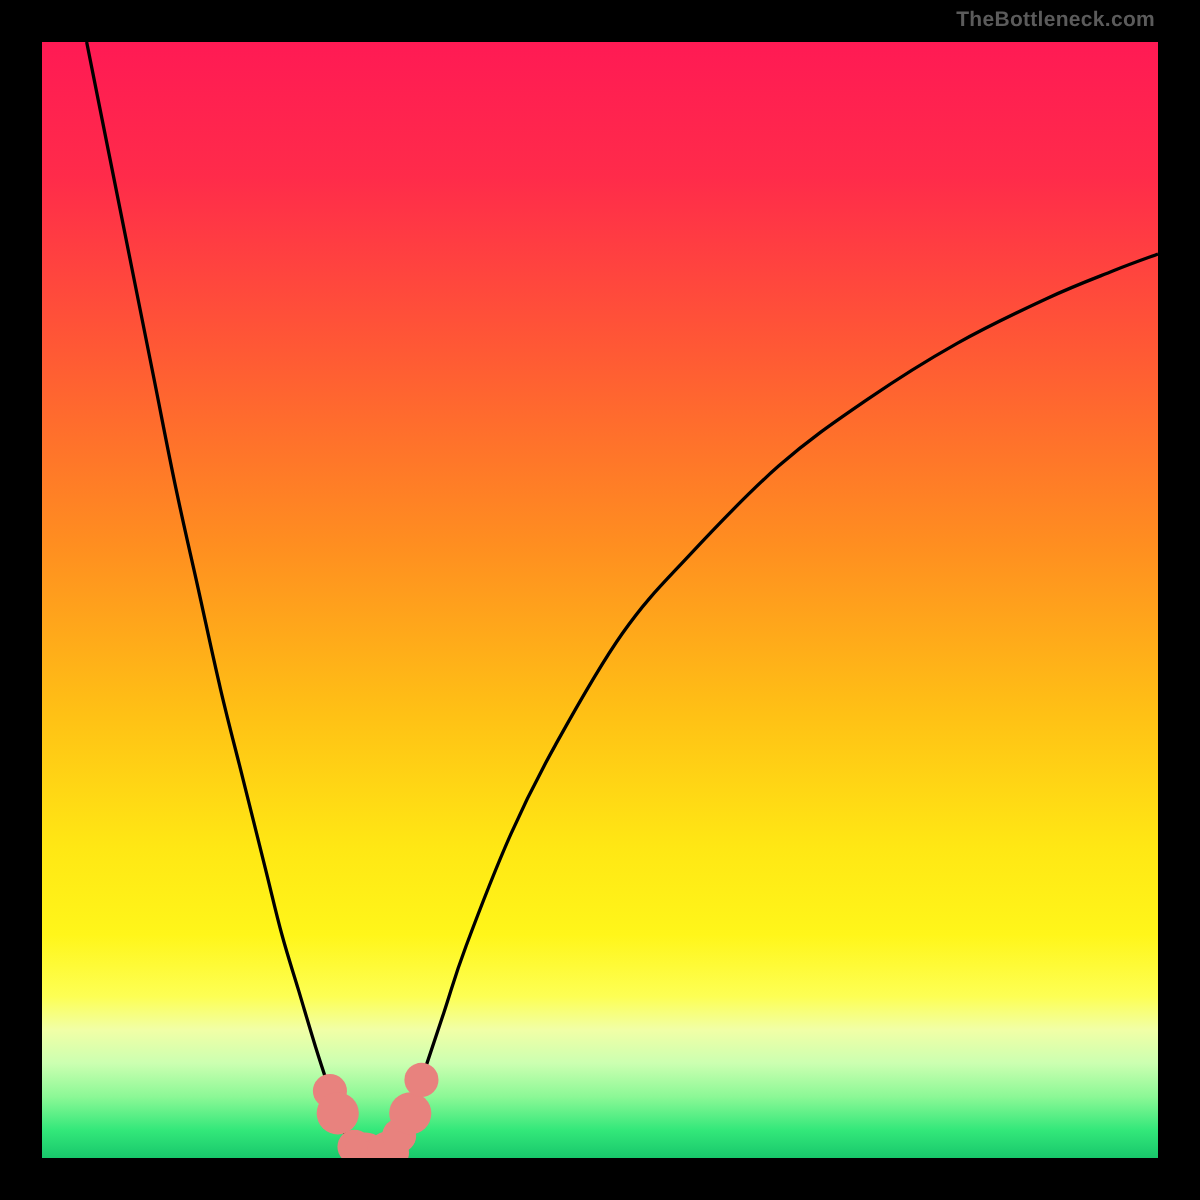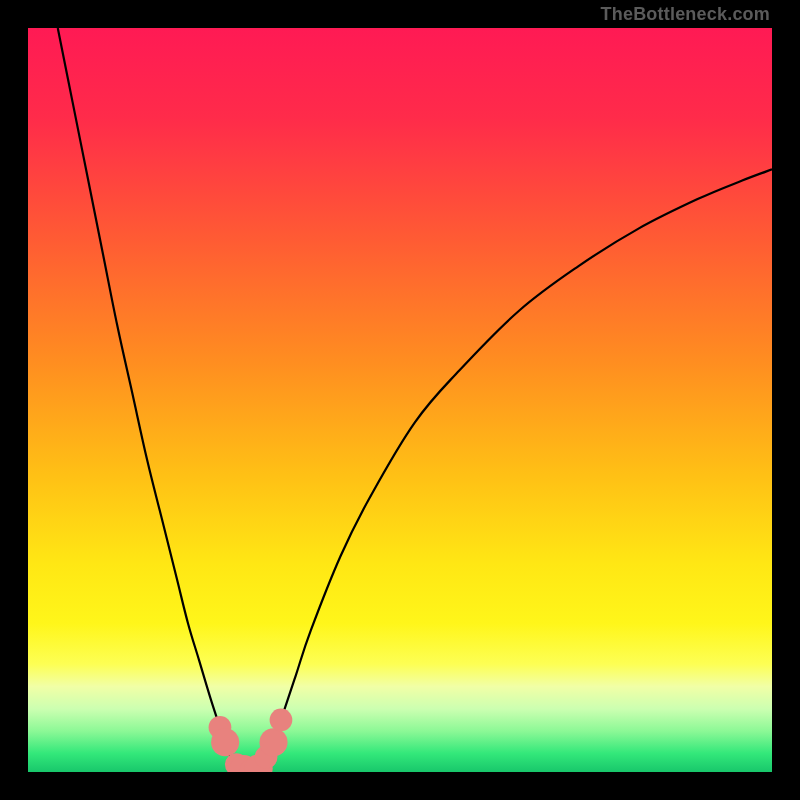--- a/index.html
+++ b/index.html
@@ -28,21 +28,21 @@
   }
   .bg-gradient {
     position: absolute;
     top: 0; left: 0; right: 0; bottom: 0;
   }
   .watermark {
     position: absolute;
     top: 4px;
     right: 30px;
     color: #5b5b5b;
-    font-size: 18px;
+    font-size: 14px;
     font-weight: 600;
     letter-spacing: 0.2px;
   }
   svg.curves {
     position: absolute;
     top: 0; left: 0;
     width: 744px;
     height: 744px;
   }
 </style>

